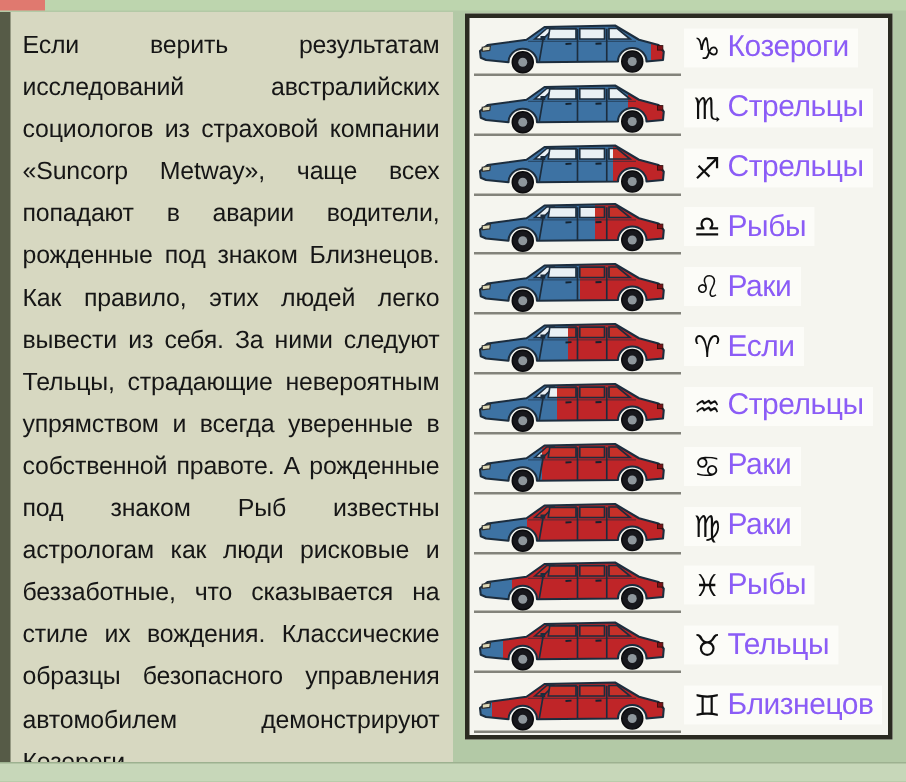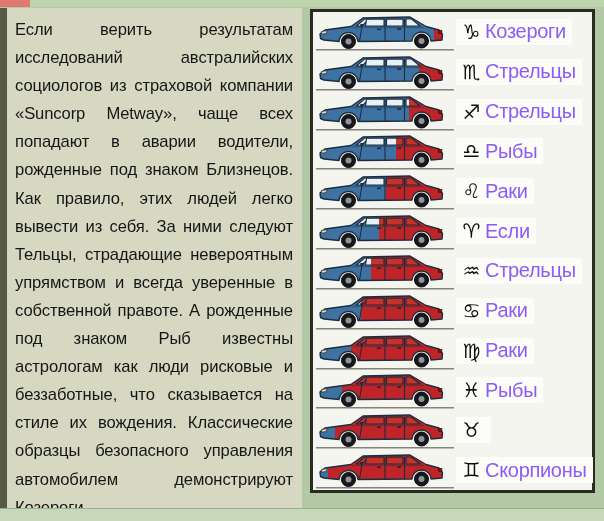--- a/index.html
+++ b/index.html
@@ -465,20 +465,21 @@
   <rect x="122.3" y="17.4" width="3.6" height="3" fill="#7e1016" stroke="#33110f" stroke-width="0.6"></rect>
   <rect x="44.3" y="11" width="3.2" height="2.8" fill="#1c2d3e"></rect>
   <path d="M61 16.3 L65 16.1 M81 16.2 L85 16" stroke="#14222f" stroke-width="1.3"></path>
   <circle cx="32.5" cy="28.5" r="7" fill="#17171c" stroke="#0a0a0d" stroke-width="1"></circle>
   <circle cx="32.5" cy="28.5" r="3" fill="#8e969c"></circle>
   <circle cx="105.5" cy="28" r="7" fill="#17171c" stroke="#0a0a0d" stroke-width="1"></circle>
   <circle cx="105.5" cy="28" r="3" fill="#8e969c"></circle>
 </svg>
         <div class="label">
        <span class="sym">♉</span>
+       <span class="name">Тельцы</span>
      </div>
       </div>
       <div class="zodiac-row">
 <svg class="car" viewBox="0 0 138 38" aria-hidden="true">
   <defs>
     <linearGradient id="body11" gradientUnits="userSpaceOnUse" x1="3" y1="0" x2="128" y2="0">
       <stop offset="0" stop-color="#3d72a3"></stop>
               <stop offset="0.06999999999999995" stop-color="#3d72a3"></stop>
       <stop offset="0.06999999999999995" stop-color="#bf2528"></stop>
               <stop offset="1" stop-color="#bf2528"></stop>
@@ -503,19 +504,19 @@
   <rect x="122.3" y="17.4" width="3.6" height="3" fill="#7e1016" stroke="#33110f" stroke-width="0.6"></rect>
   <rect x="44.3" y="11" width="3.2" height="2.8" fill="#1c2d3e"></rect>
   <path d="M61 16.3 L65 16.1 M81 16.2 L85 16" stroke="#14222f" stroke-width="1.3"></path>
   <circle cx="32.5" cy="28.5" r="7" fill="#17171c" stroke="#0a0a0d" stroke-width="1"></circle>
   <circle cx="32.5" cy="28.5" r="3" fill="#8e969c"></circle>
   <circle cx="105.5" cy="28" r="7" fill="#17171c" stroke="#0a0a0d" stroke-width="1"></circle>
   <circle cx="105.5" cy="28" r="3" fill="#8e969c"></circle>
 </svg>
         <div class="label">
        <span class="sym">♊</span>
-       <span class="name">Скорпионы</span>
+       <span class="name">Близнецов</span>
      </div>
       </div>
     </div>
 </div>
 
 <div class="bottom-band"></div>
 
 </body></html>

